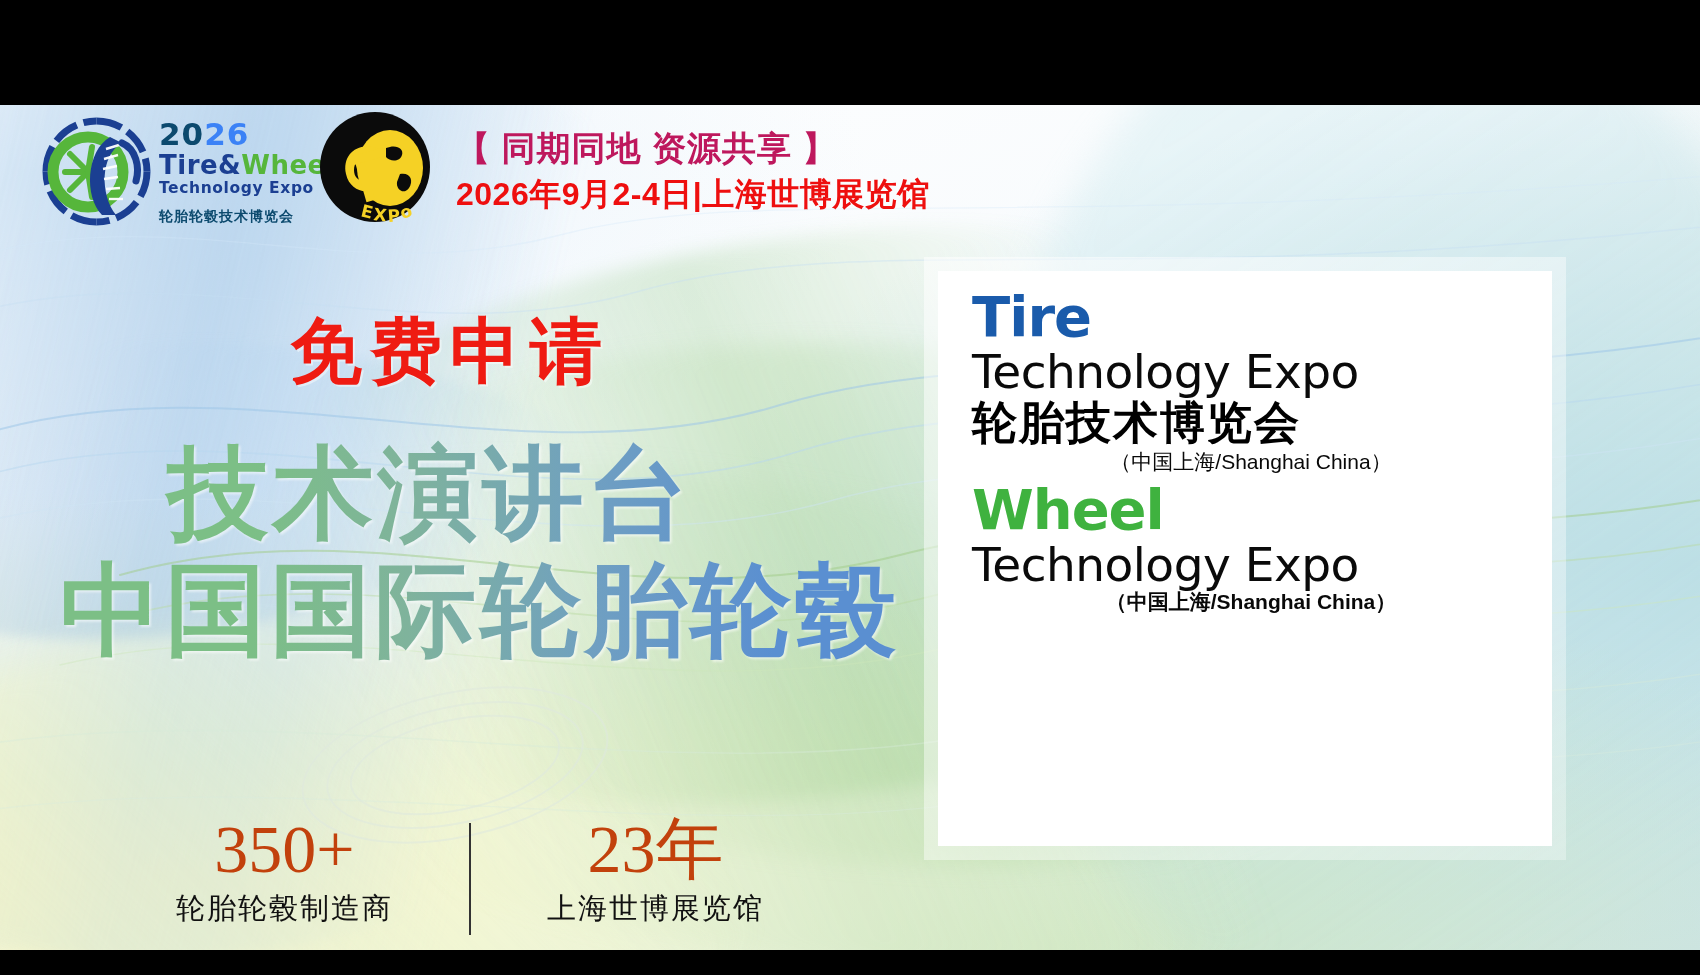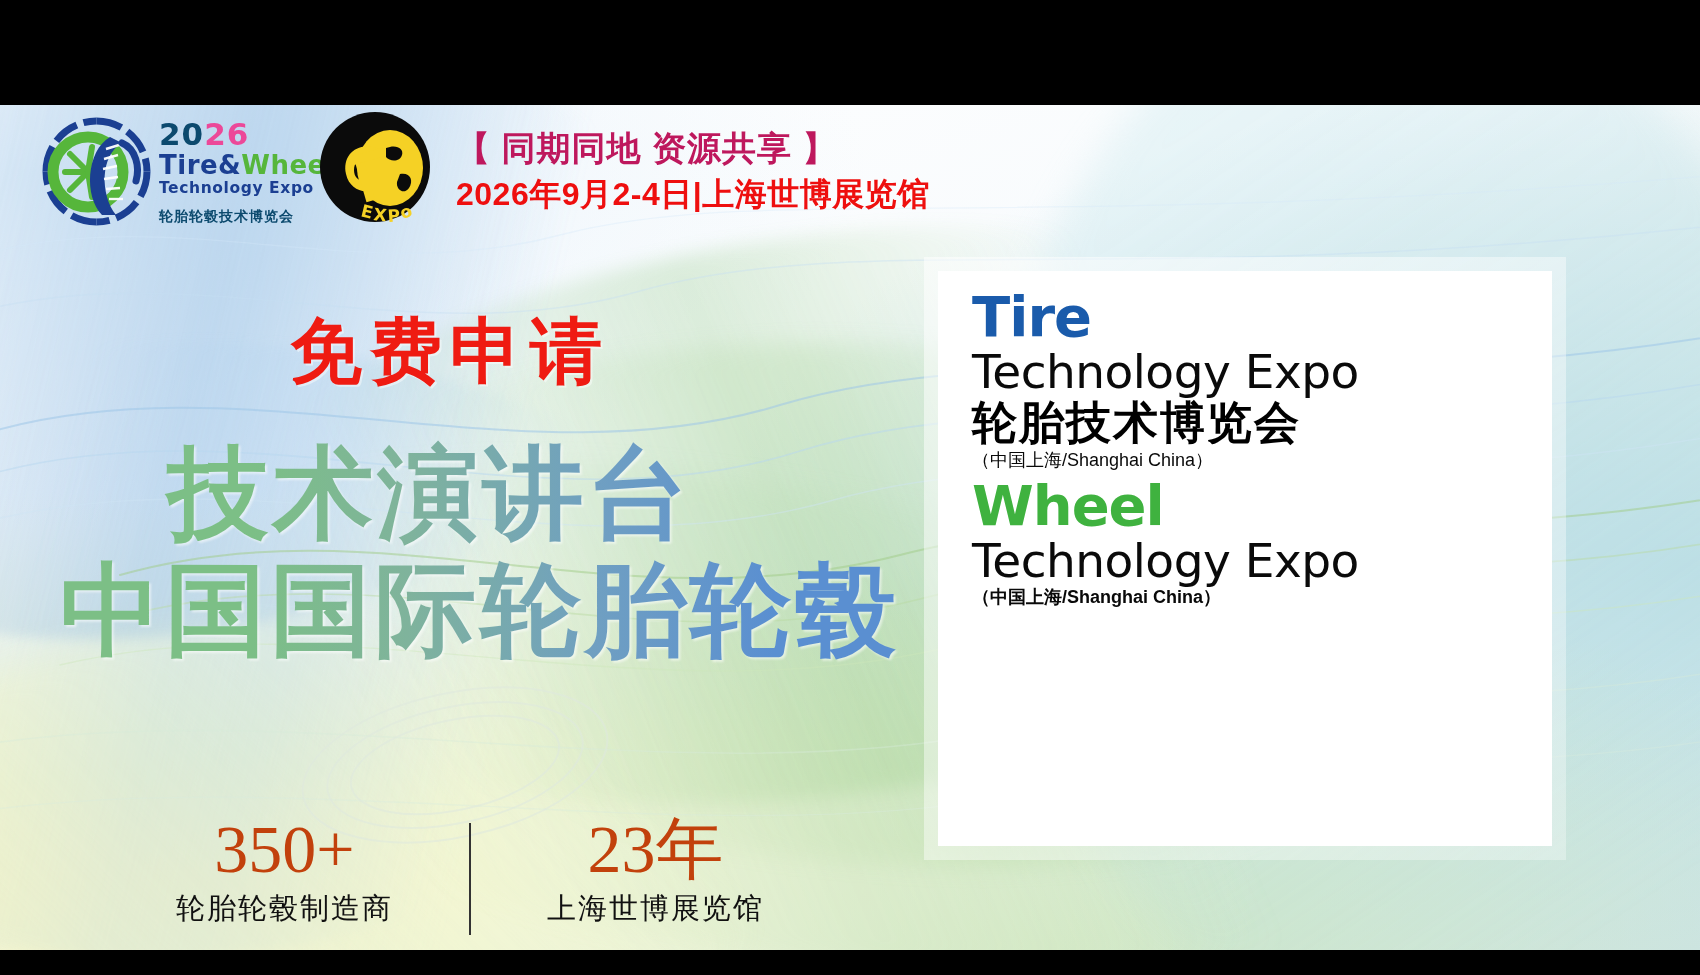--- a/index.html
+++ b/index.html
@@ -54,21 +54,21 @@
 
   
   #header{position:absolute;left:0;top:0;width:1700px;height:132px;z-index:20;
           display:flex;align-items:center;}
 
   .tw-logo{position:relative;width:250px;height:120px;margin-left:40px;flex:0 0 auto;
            display:flex;align-items:center;}
   .tw-mark{position:relative;width:113px;height:113px;flex:0 0 auto;}
   .tw-txt{margin-left:6px;line-height:1;}
   .tw-year{font-family:"DejaVu Sans",sans-serif;font-weight:bold;font-size:31px;letter-spacing:1px;}
-  .tw-year .a{color:#0c4a6e;}.tw-year .b{color:#ec4899;}
+  .tw-year .a{color:#0c4a6e;}.tw-year .b{color:#3b82f6;}
   .tw-tw{font-family:"DejaVu Sans",sans-serif;font-weight:bold;font-size:26px;margin-top:2px;letter-spacing:.5px;}
   .tw-tw .t{color:#1b3f92;}.tw-tw .amp{color:#1b3f92;}.tw-tw .w{color:#56b63b;}
   .tw-te{font-family:"DejaVu Sans",sans-serif;font-weight:bold;font-size:15.5px;color:#1b3f92;margin-top:3px;letter-spacing:.6px;}
   .tw-cn{font-weight:bold;font-size:14px;color:#0c4a6e;margin-top:13px;letter-spacing:1px;}
 
   .cit-logo{position:relative;width:118px;height:118px;margin-left:26px;flex:0 0 auto;}
 
   .head-txt{margin-left:22px;flex:1 1 auto;}
   .head-line1{font-size:34px;font-weight:bold;color:#be185d;letter-spacing:1px;line-height:1.22;}
   .head-line2{font-size:32px;font-weight:bold;color:#ee0f0f;letter-spacing:.5px;line-height:1.25;margin-top:4px;}
@@ -100,21 +100,21 @@
          background:linear-gradient(135deg,rgba(255,255,255,.55),rgba(255,255,255,.30));
          padding:14px;box-sizing:border-box;}
   .panel-inner{width:100%;height:100%;background:#fff;box-sizing:border-box;
          padding:18px 22px 10px 34px;}
   .p-brand{font-family:"DejaVu Sans",sans-serif;font-weight:bold;font-size:56px;line-height:1.0;letter-spacing:-1px;}
   .p-brand.tire{color:#1a5bab;}
   .p-brand.wheel{color:#3fb23f;margin-top:8px;}
   .p-tech{font-family:"DejaVu Sans",sans-serif;font-weight:normal;font-size:47px;line-height:1.05;
           color:#0a0a0a;letter-spacing:-.5px;margin-top:2px;}
   .p-cn{font-size:45px;font-weight:bold;color:#000000;line-height:1.12;letter-spacing:2px;margin-top:2px;}
-  .p-sub{font-size:18px;color:#090909;line-height:1.15;letter-spacing:0px;margin-top:1px;}
+  .p-sub{font-size:21px;color:#090909;line-height:1.15;letter-spacing:0px;margin-top:1px;text-align:center;}
   .p-cn.b2{letter-spacing:2px;}
   .p-sub.b{font-weight:bold;}
 </style>
 </head>
 <body>
 
 <div id="stage">
 
   <div class="bar top"></div>
   <div class="bar bot"></div>

